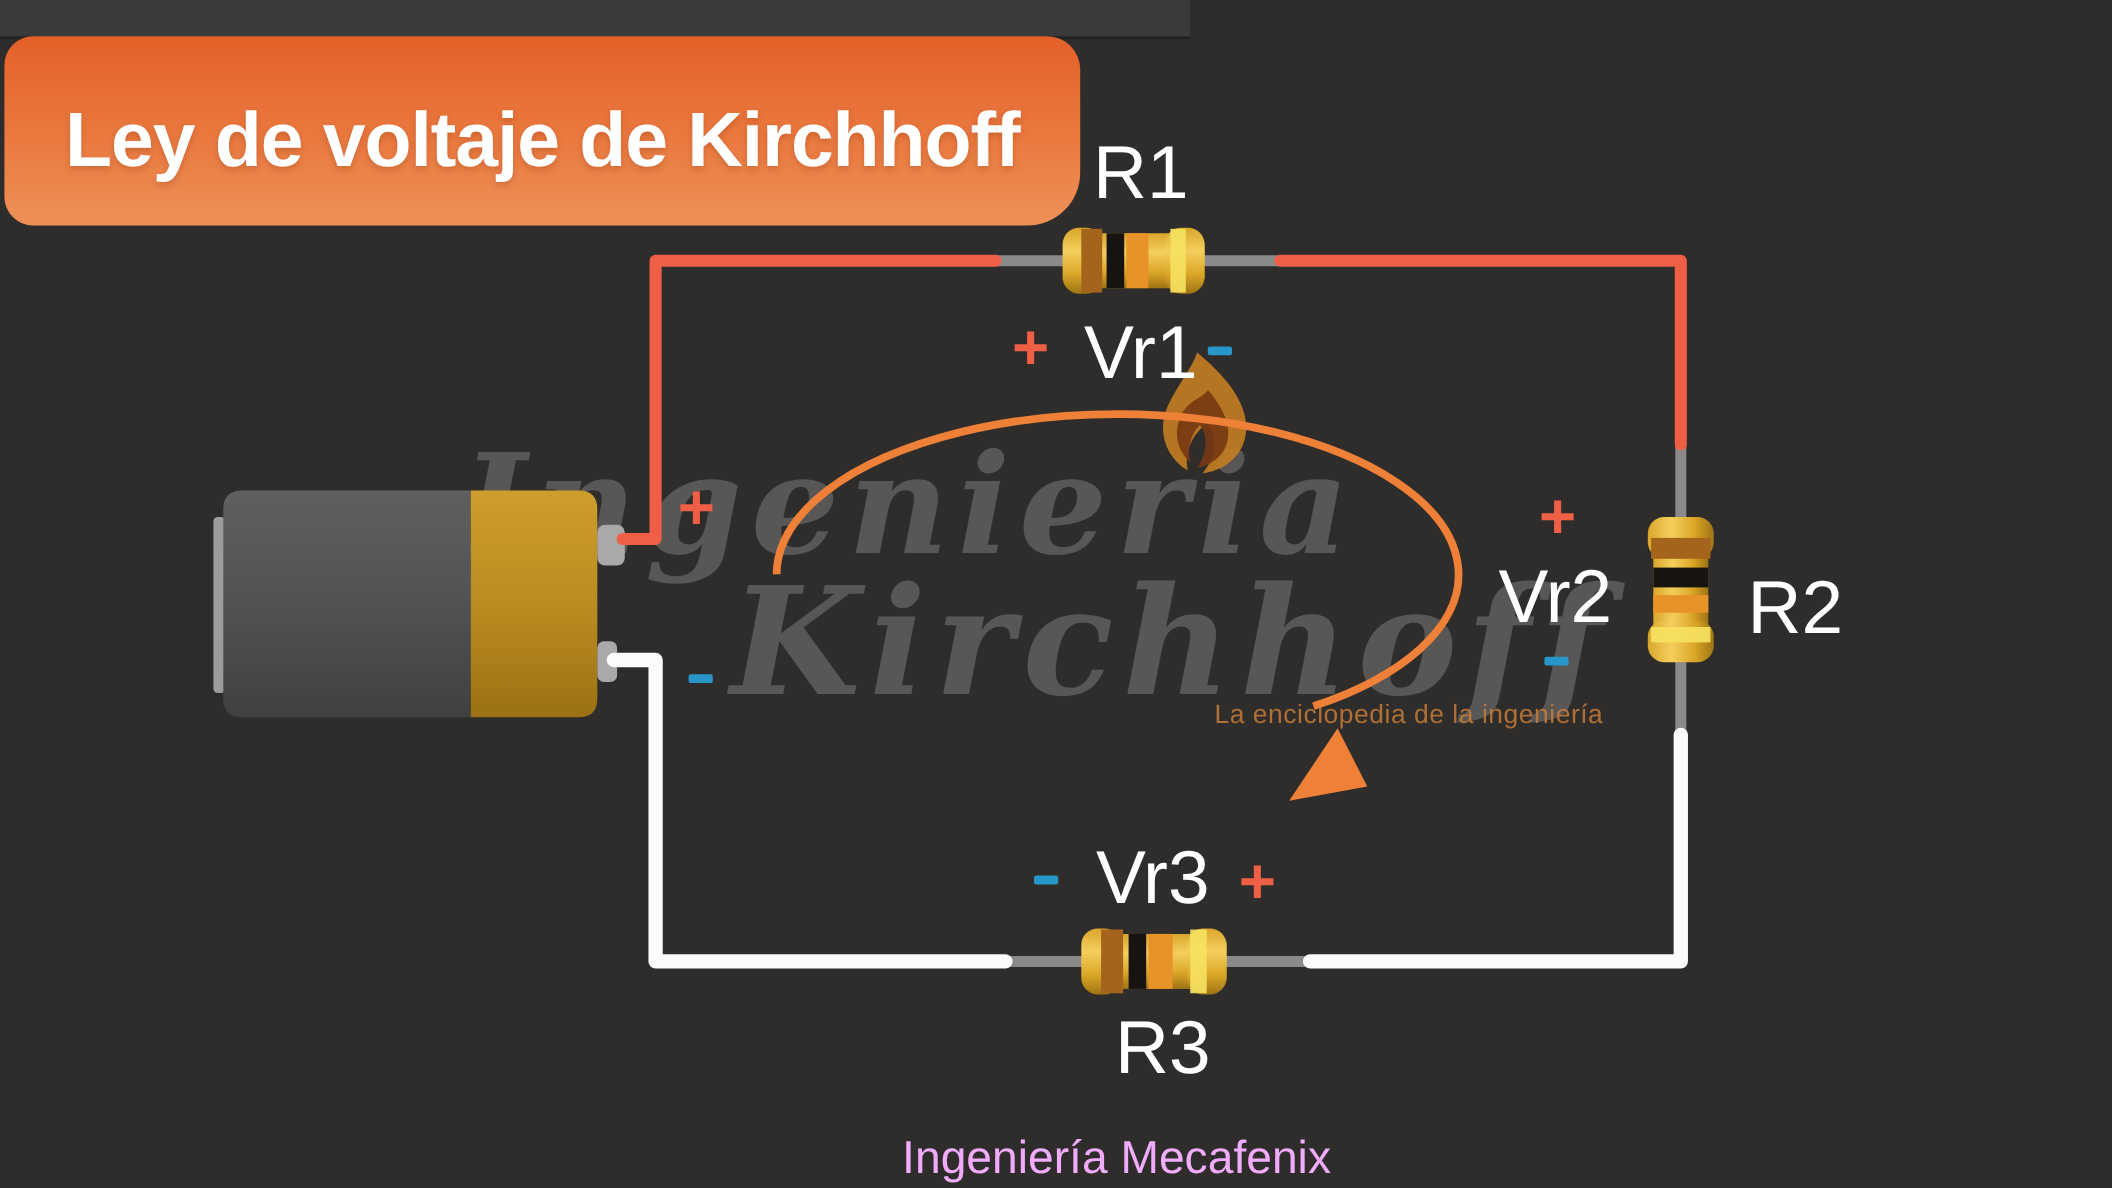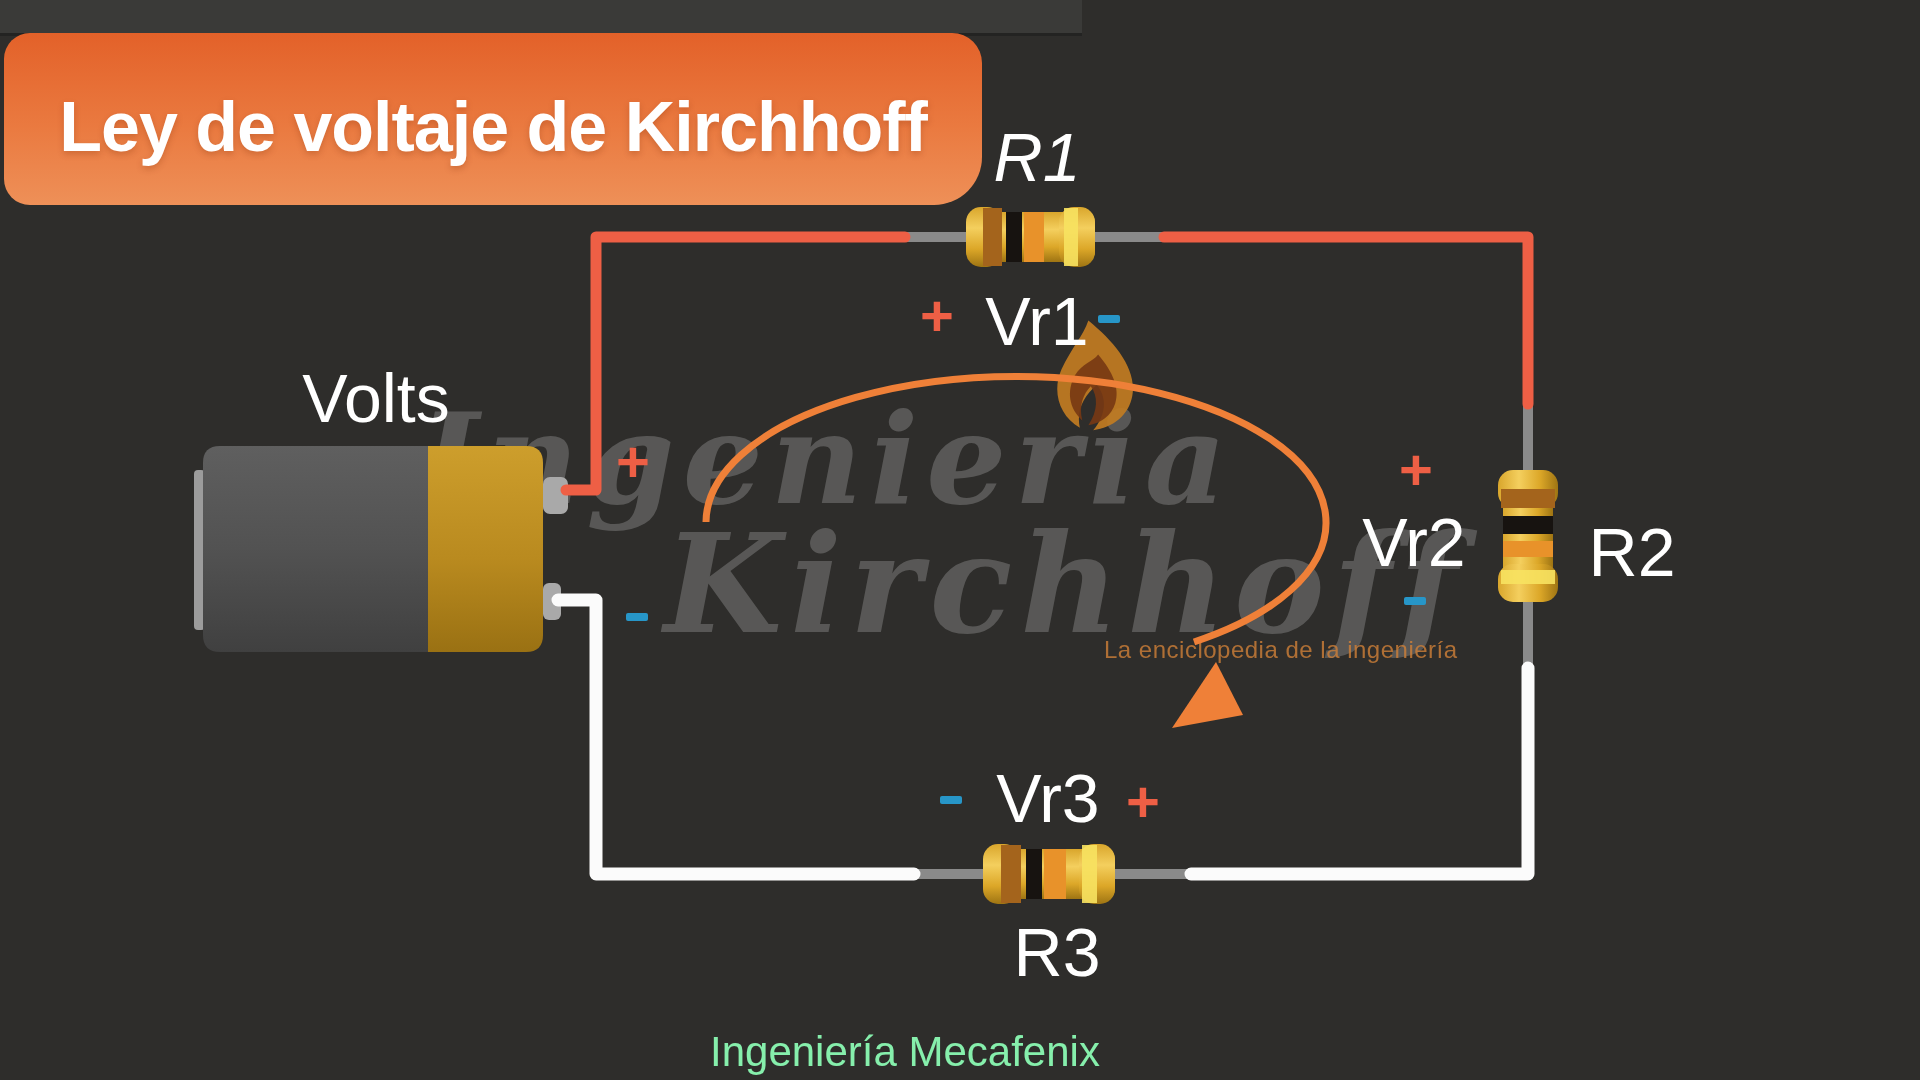--- a/index.html
+++ b/index.html
@@ -20,22 +20,22 @@
   .wm-line2{left:664px;top:516px;font-size:136px;letter-spacing:8px;}
   .wm-tagline{position:absolute;left:1104px;top:636px;font-size:24px;color:#d08038;opacity:.8;
               letter-spacing:.5px;white-space:nowrap;}
   .flame{position:absolute;left:1040px;top:318px;width:126px;height:122px;opacity:.92;}
   
   .circuit{position:absolute;left:0;top:0;width:1920px;height:1080px;}
   
   .lbl{position:absolute;color:#ffffff;font-size:68px;font-weight:500;text-align:center;line-height:1;}
   .plus{position:absolute;color:#ee5f45;font-size:58px;font-weight:700;text-align:center;width:60px;line-height:1;}
   .minus{position:absolute;width:22px;height:8px;border-radius:2px;background:#2796c8;}
-  .caption{position:absolute;left:710px;top:1028px;width:500px;text-align:left;
-           color:#86efac;font-size:42px;font-weight:400;}
+  .caption{position:absolute;left:710px;top:1028px;width:500px;text-align:right;
+           color:#f0abfc;font-size:42px;font-weight:400;}
 </style>
 </head>
 <body>
 
 <div class="stage">
 
   <div class="top-strip"></div>
 
   <span class="wm-script wm-line1">Ingenieria</span>
   <span class="wm-script wm-line2">Kirchhoff</span>
@@ -122,23 +122,22 @@
       <rect x="1501" y="489" width="54" height="19" fill="#a4641c"></rect>
       <rect x="1503" y="516" width="50" height="18" fill="#171310"></rect>
       <rect x="1503" y="541" width="50" height="16" fill="#e8922a"></rect>
       <rect x="1501" y="570" width="54" height="14" fill="#f7e261" opacity=".9"></rect>
     </g>
 
     <path d="M706 522 A310 146 0 1 1 1194 642" stroke="#ef8038" stroke-width="7" fill="none"></path>
     <polygon points="1216,662 1172,728 1243,715" fill="#ef8038"></polygon>
   </svg>
 
-  <span class="lbl" style="left:276px;top:364px;width:200px;">Volts</span>
 
-  <span class="lbl" style="left:977px;top:123px;width:120px;font-style:italic;">R1</span>
+  <span class="lbl" style="left:977px;top:123px;width:120px;">R1</span>
   <span class="lbl" style="left:1572px;top:498px;width:120px;margin-top:20px;">R2</span>
   <span class="lbl" style="left:997px;top:918px;width:120px;">R3</span>
 
   <span class="lbl" style="left:957px;top:287px;width:160px;">Vr1</span>
   <span class="lbl" style="left:1344px;top:508px;width:140px;">Vr2</span>
   <span class="lbl" style="left:968px;top:764px;width:160px;">Vr3</span>
 
   <span class="plus" style="left:603px;top:433px;">+</span>
   <div class="minus" style="left:626px;top:613px;" aria-label="−"></div>
 

